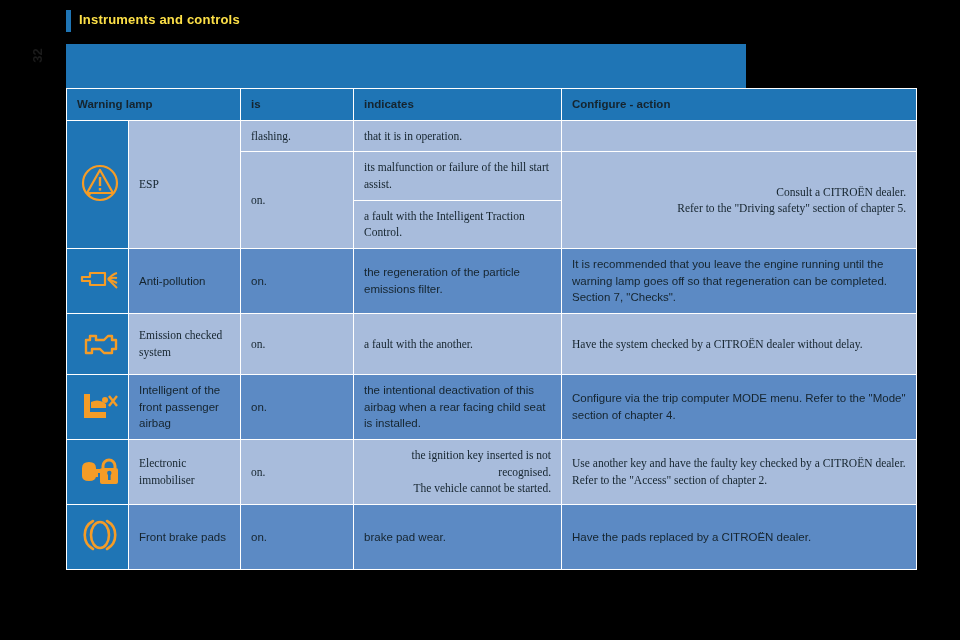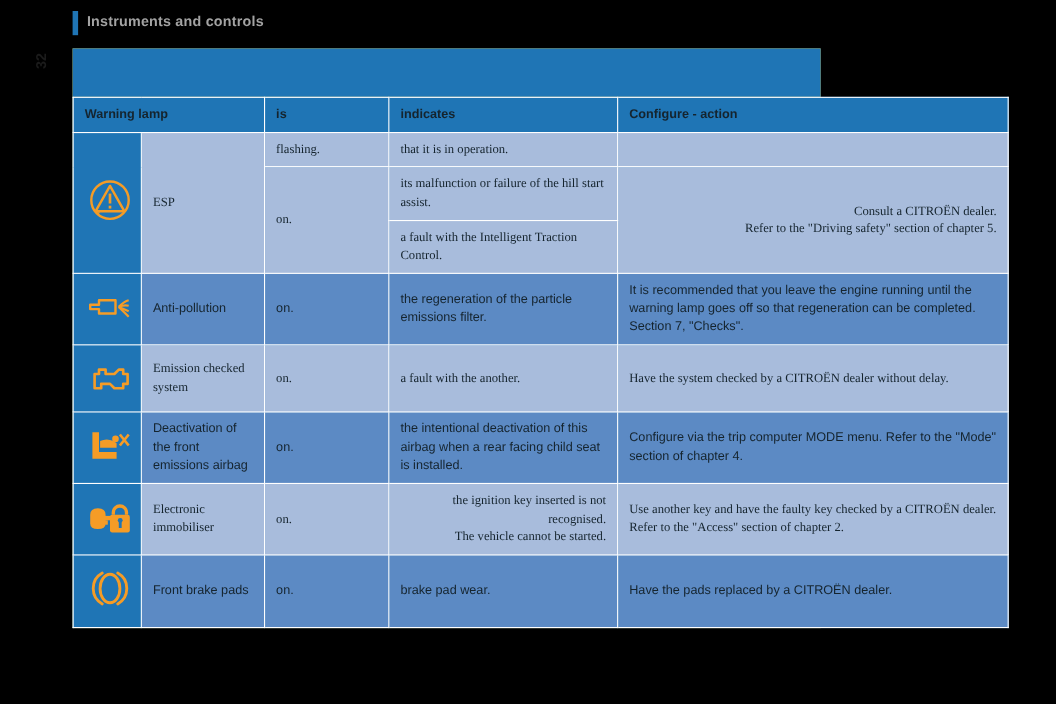--- a/index.html
+++ b/index.html
@@ -24,21 +24,21 @@
     display: flex;
     align-items: center;
   }
   .header-bar {
     width: 5px;
     height: 22px;
     background: #1f75b5;
     margin-right: 8px;
   }
   .header-title {
-    color: #a3a3a3;
+    color: #fde047;
     font-size: 13px;
     font-weight: bold;
     letter-spacing: 0.2px;
     white-space: nowrap;
     
     margin-top: -4px;
   }
 
   
   .page-number {
@@ -58,21 +58,21 @@
     font-weight: bold;
     white-space: nowrap;
   }
 
   
   .sheet {
     position: absolute;
     left: 66px;
     top: 44px;
     width: 680px;
-    background: #fde047;
+    background: #22c55e;
   }
   .sheet-banner {
     height: 44px;
     background: #1f75b5;
   }
 
   
   table.warn {
     width: 850px;
     border-collapse: collapse;
@@ -235,21 +235,21 @@
         <td class="icon-cell">
           <span class="icon-wrap">
             <svg width="44" height="38" viewBox="0 0 44 38">
               <path d="M6 6 h6 v18 h16 v6 H6 Z" fill="#f59c26"></path>
               <path d="M13 14 q6 -3 12 0 l3 2 v4 h-15 z" fill="#f59c26"></path>
               <circle cx="27" cy="12" r="3" fill="#f59c26"></circle>
               <path d="M31 8 l8 10 M39 8 l-8 10" stroke="#f59c26" stroke-width="2.4" fill="none"></path>
             </svg>
           </span>
         </td>
-        <td class="shade-mid">Deactivation of the front emissions airbag</td>
+        <td class="shade-mid">Intelligent of the front passenger airbag</td>
         <td class="shade-mid">on.</td>
         <td class="shade-mid">the intentional deactivation of this airbag when a rear facing child seat is installed.</td>
         <td class="shade-mid">Configure via the trip computer MODE menu. Refer to the "Mode" section of chapter 4.</td>
       </tr>
 
       <tr>
         <td class="icon-cell">
           <span class="icon-wrap">
             <svg width="44" height="36" viewBox="0 0 44 36">
               <path d="M4 14 q0 -6 7 -6 q7 0 7 6 v8 q0 5 -7 5 q-7 0 -7 -5 z" fill="#f59c26"></path>

